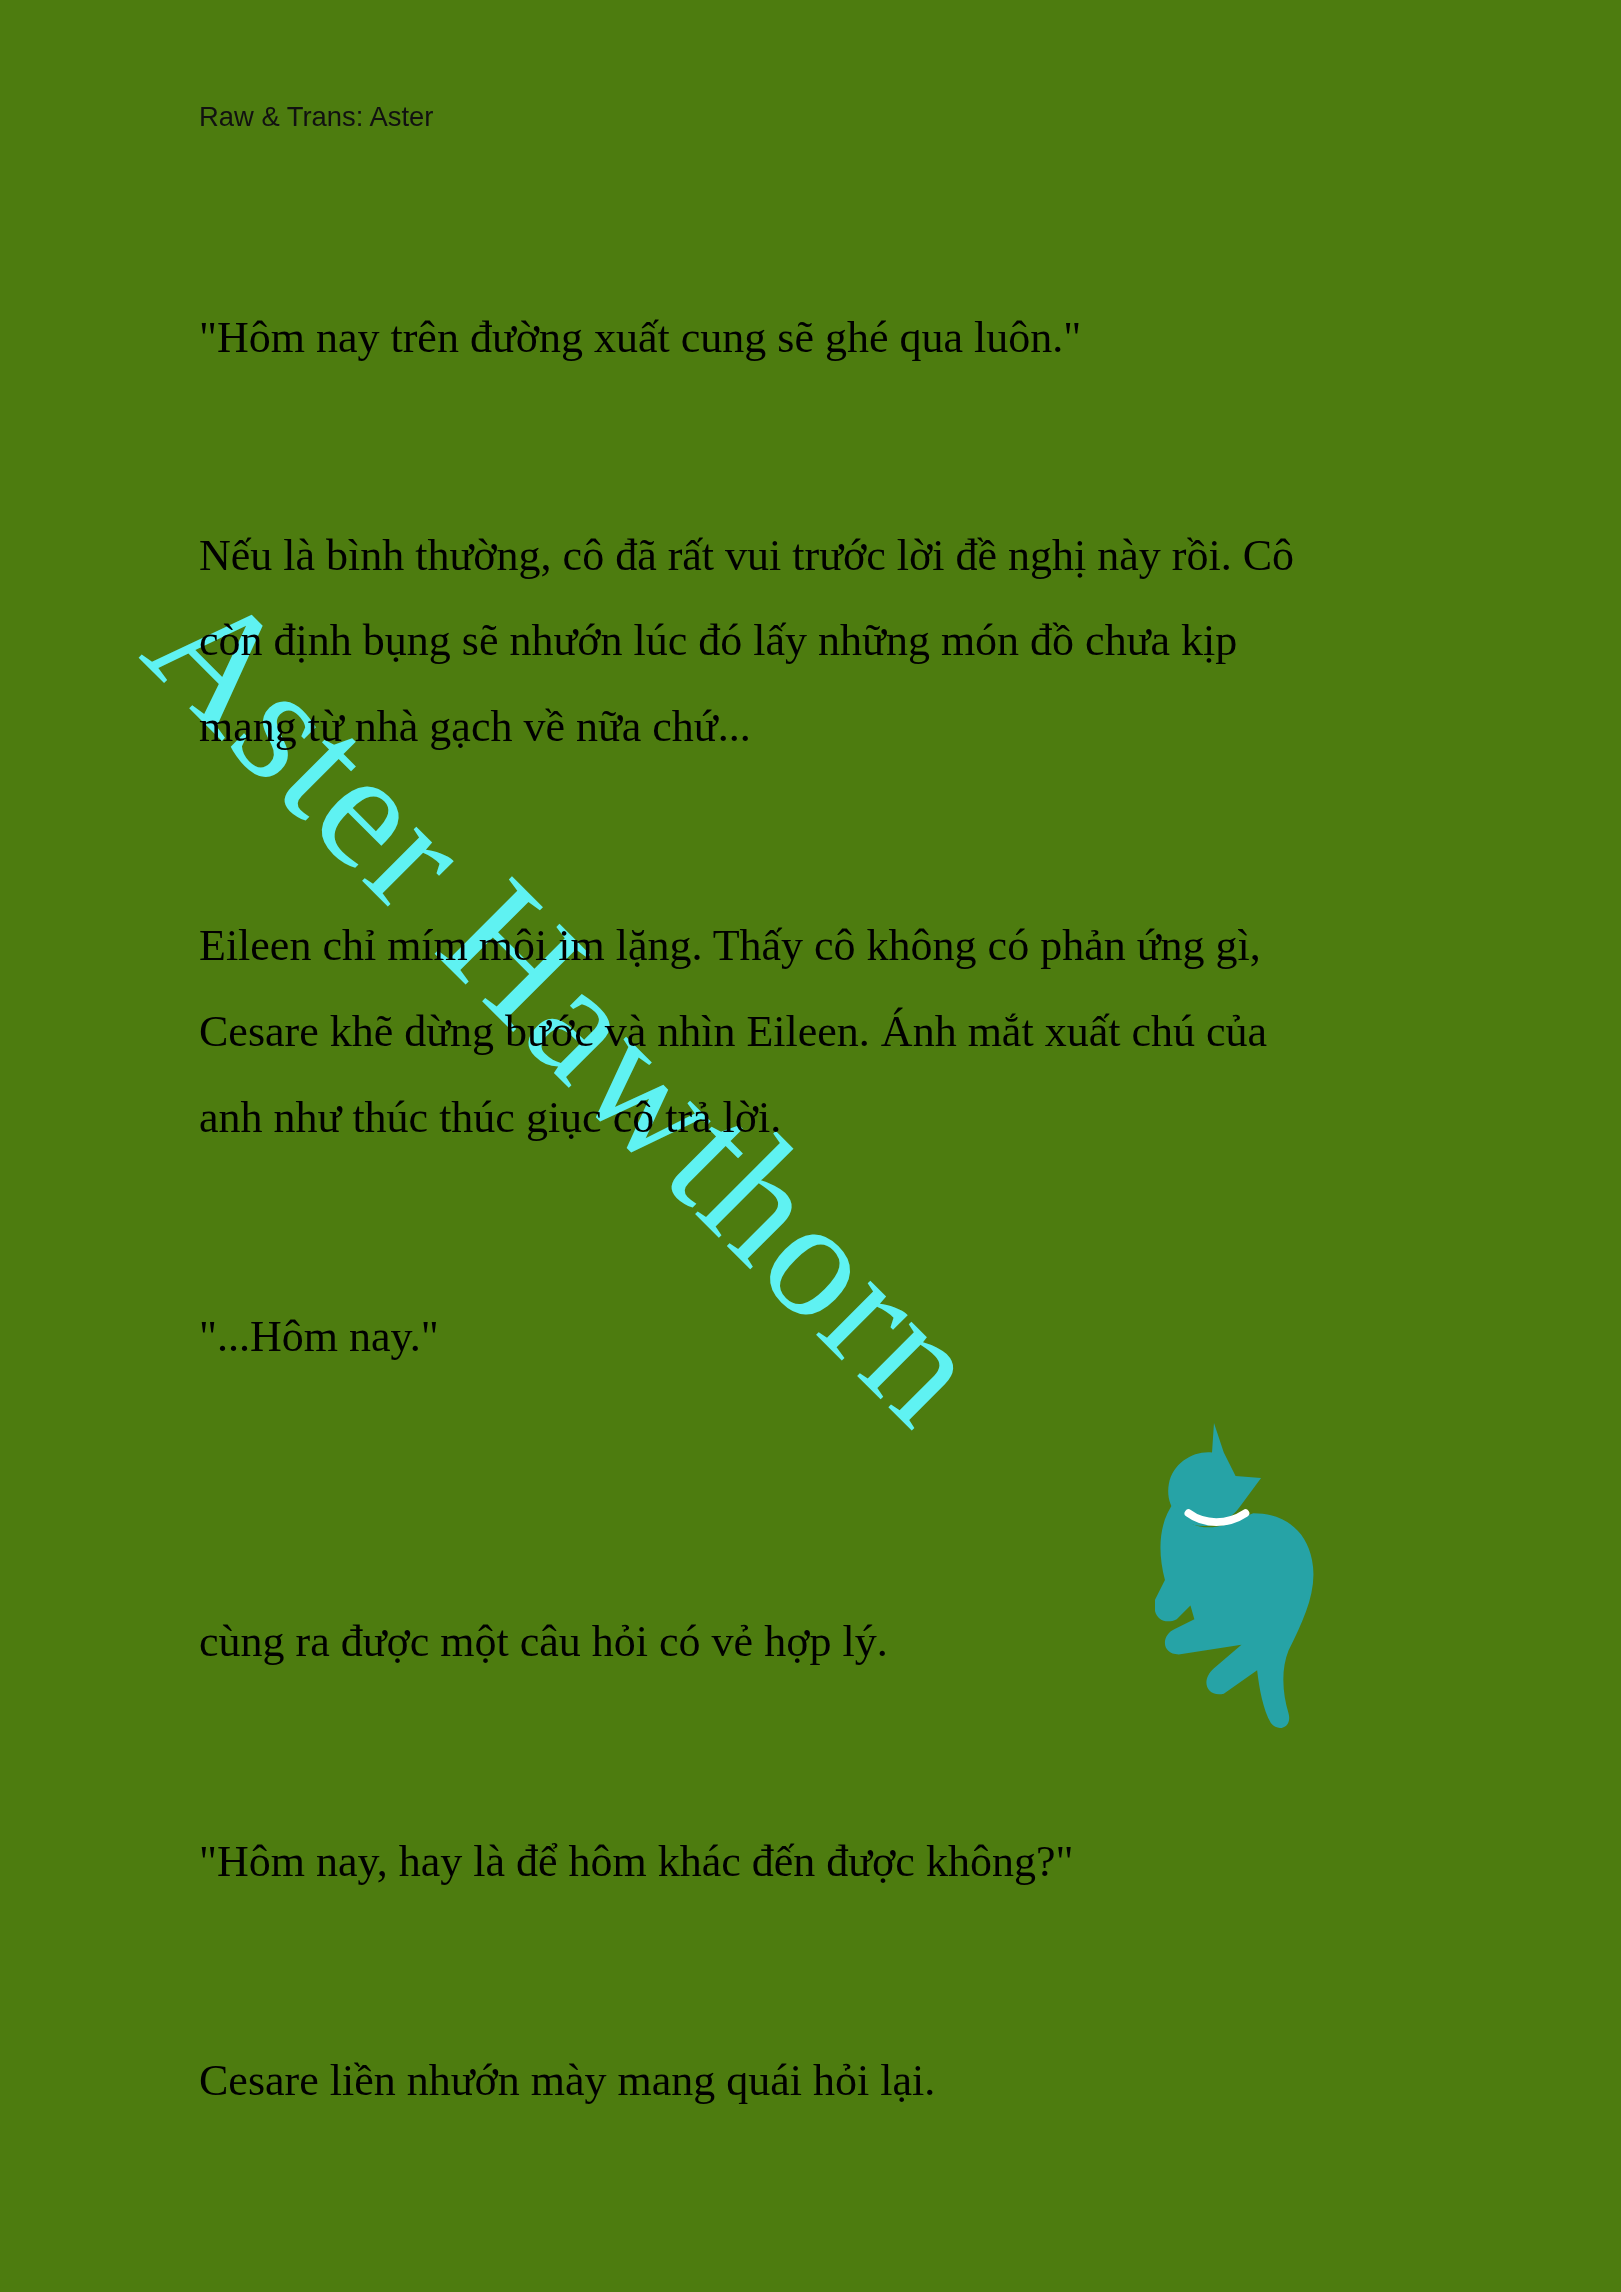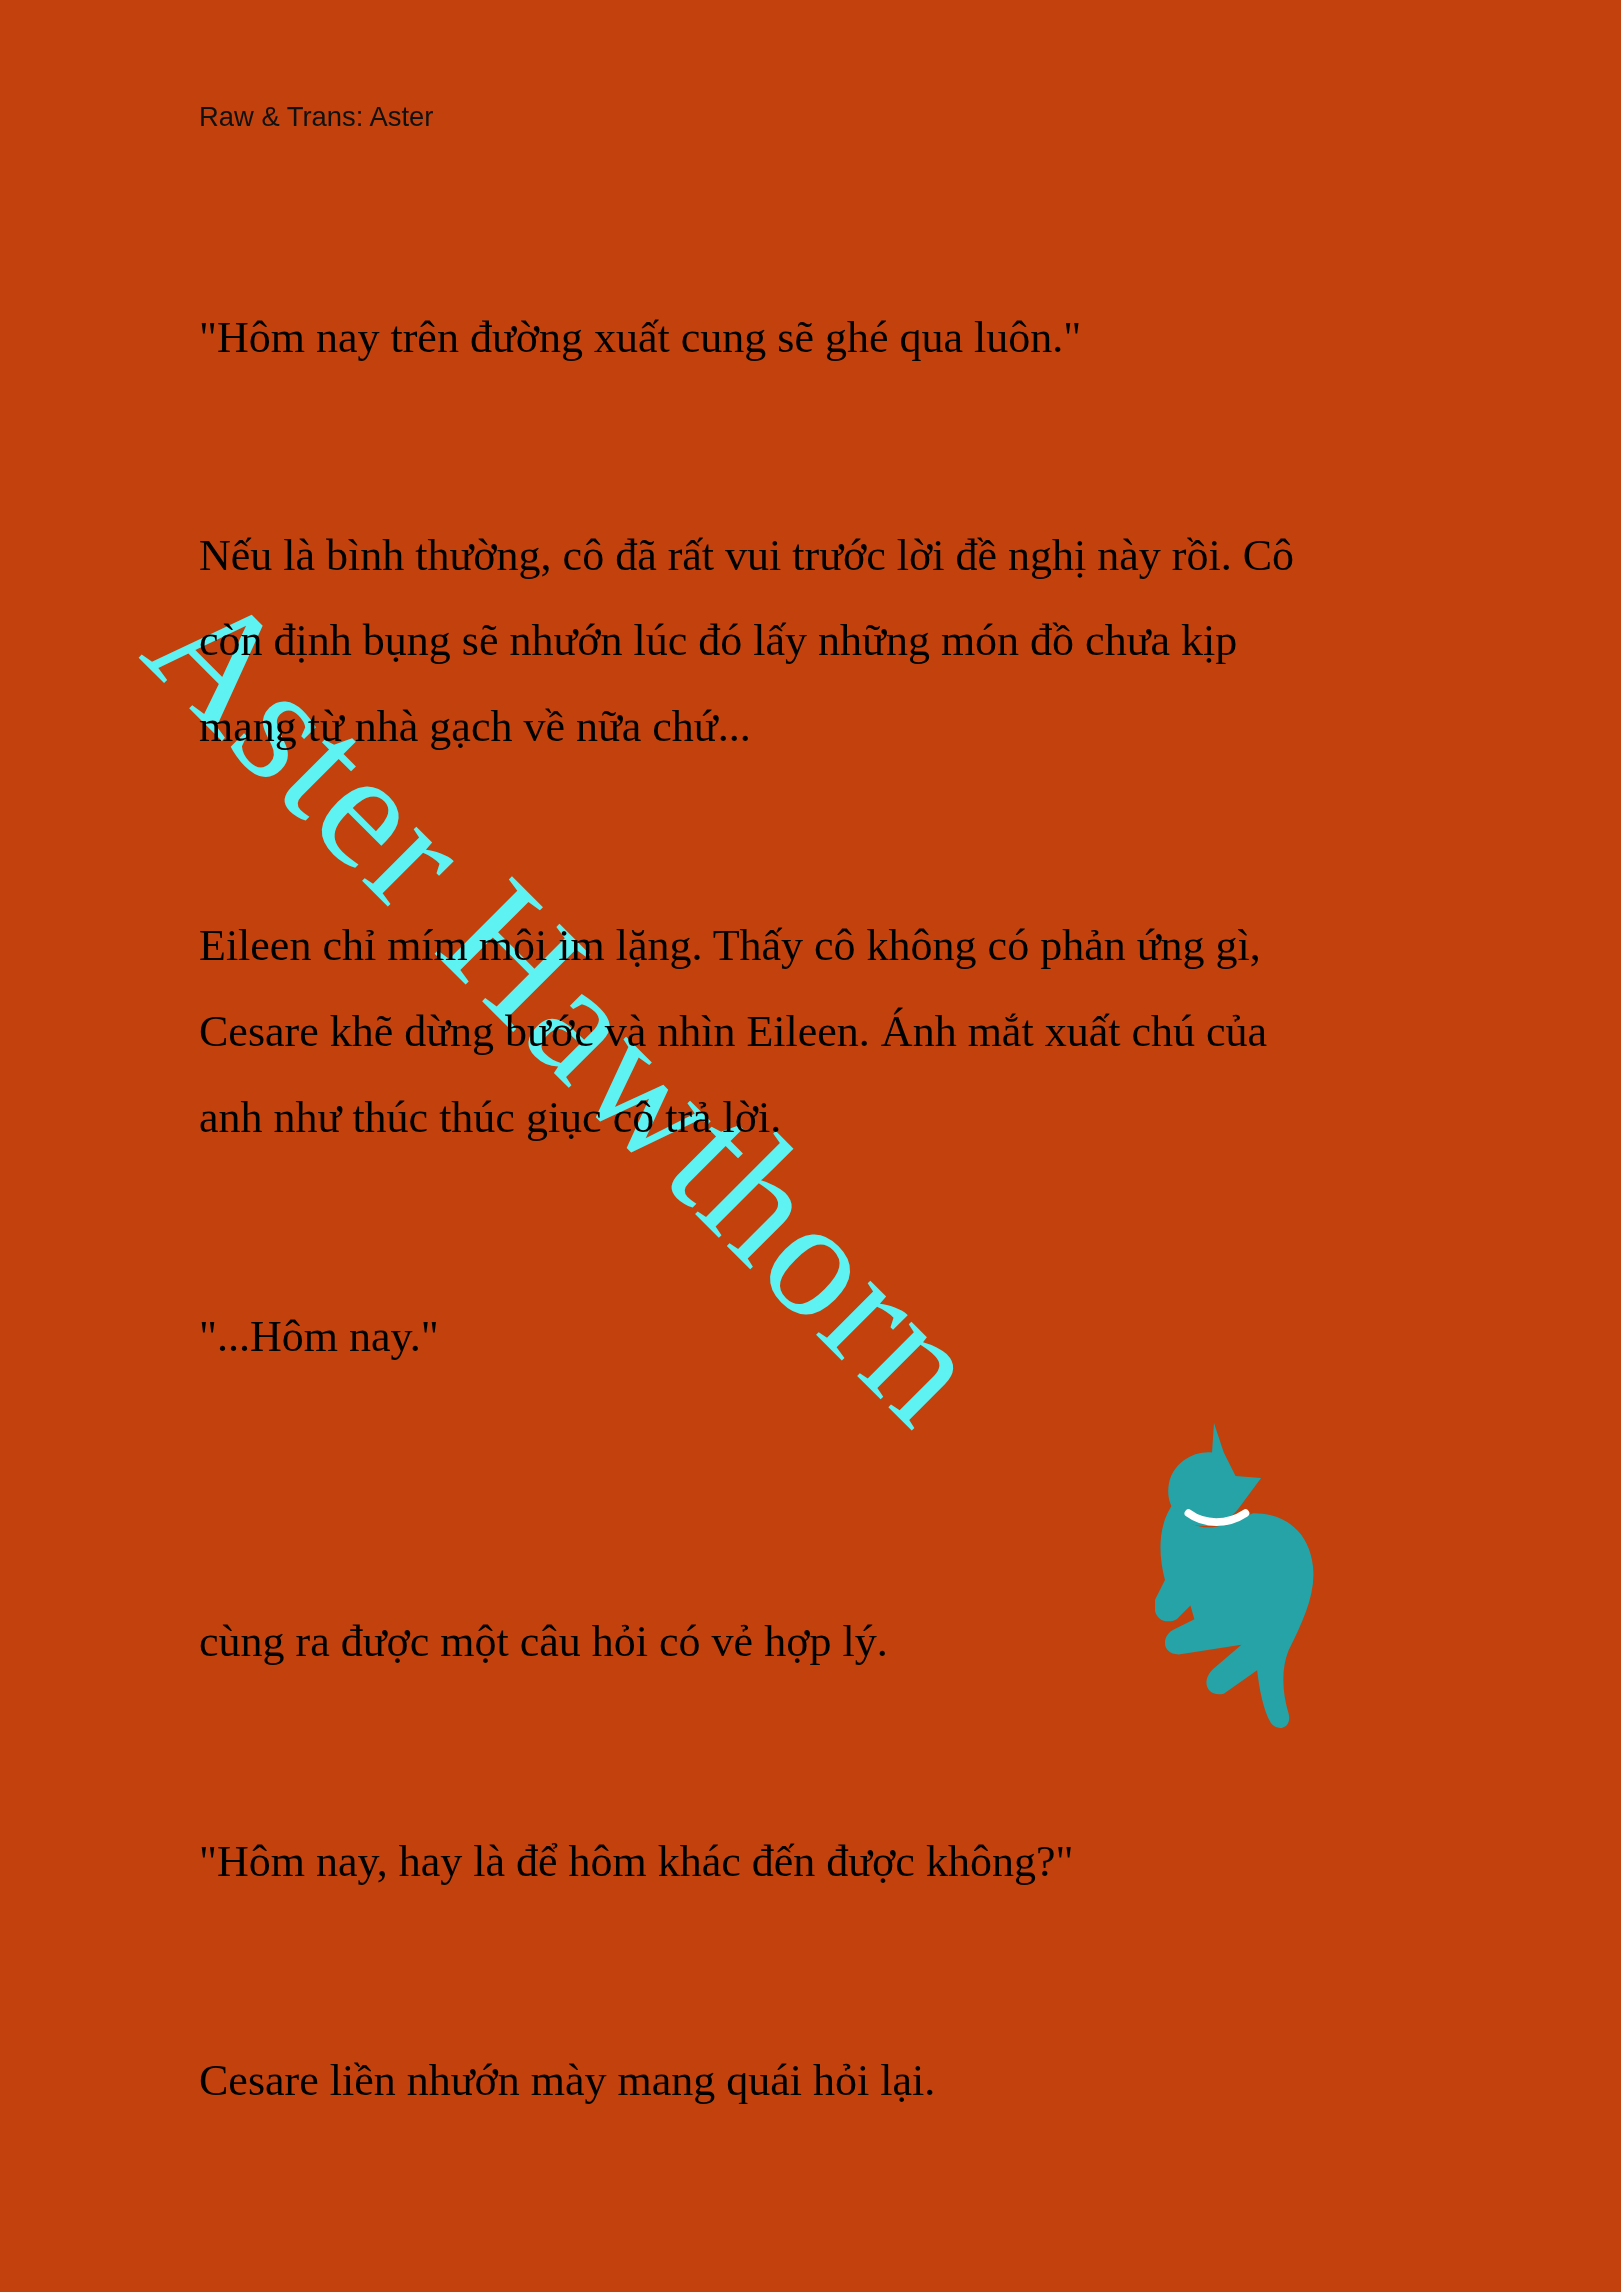--- a/index.html
+++ b/index.html
@@ -1,17 +1,17 @@
 <!DOCTYPE html>
 <html><head>
 <meta charset="utf-8">
 <style>
   html, body { margin: 0; padding: 0; background: #ffffff; }
   body { width: 1621px; height: 2293px; position: relative; overflow: hidden; }
-  .page { position: absolute; left: 0; top: 0; width: 1621px; height: 2293px; background: #c2410c; }
+  .page { position: absolute; left: 0; top: 0; width: 1621px; height: 2293px; background: #4d7c0f; }
   .header {
     position: absolute; left: 199px; top: 101px;
     font-family: "Liberation Sans", sans-serif; font-size: 27.4px; color: #111;
   }
   .line {
     position: absolute; left: 199px;
     font-family: "Liberation Serif", serif; font-size: 44px; color: #000;
     white-space: nowrap; line-height: 1; z-index: 3;
   }
   .watermark {

